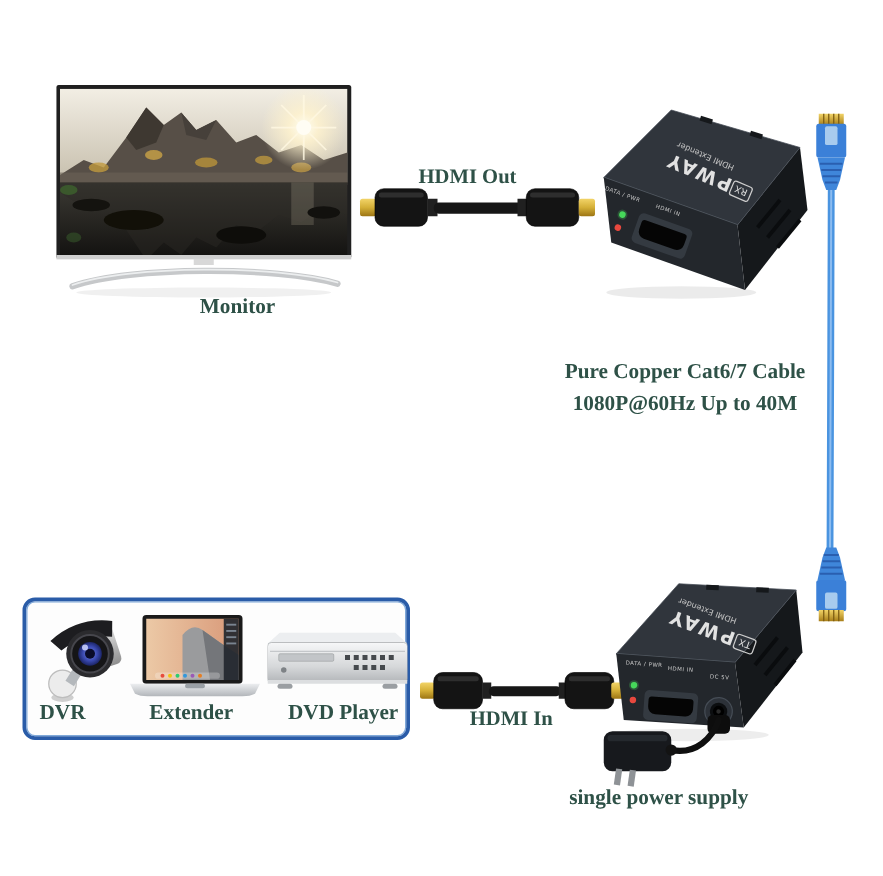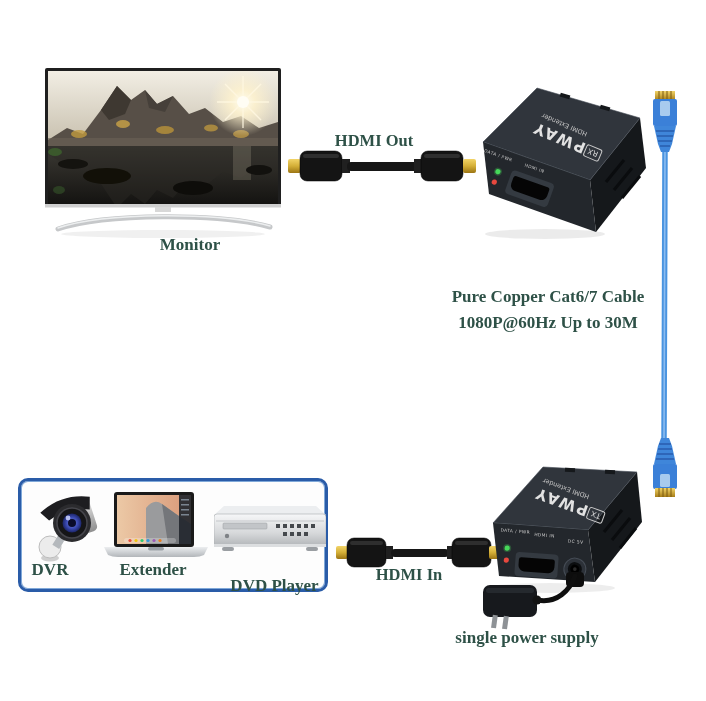--- a/index.html
+++ b/index.html
@@ -194,21 +194,21 @@
             <line x1="23" y1="402" x2="23" y2="411"></line>
             <line x1="27" y1="402" x2="27" y2="411"></line>
             <line x1="31" y1="402" x2="31" y2="411"></line>
           </g>
       </g>
     </svg>
   </div>
 
   <div class="lbl two" style="left:420px;top:284px;width:256px">
     <div>Pure Copper Cat6/7 Cable</div>
-    <div>1080P@60Hz Up to 30M</div>
+    <div>1080P@60Hz Up to 40M</div>
   </div>
 
   <div class="srcbox"></div>
 
   <div class="abs" style="left:26px;top:490px">
     <svg width="74" height="74" viewBox="0 0 74 74">
       <defs>
         <linearGradient id="camBody" x1="0" y1="0" x2="0" y2="1">
           <stop offset="0" stop-color="#e6e6e6"></stop>
             <stop offset="1" stop-color="#8f8f8f"></stop>
@@ -301,21 +301,21 @@
           <rect x="90" y="26" width="4" height="4"></rect>
       </g>
       <rect x="0" y="38" width="112" height="3" fill="#dcdee0"></rect>
       <rect x="8" y="41" width="12" height="4" rx="2" fill="#9a9ea2"></rect>
       <rect x="92" y="41" width="12" height="4" rx="2" fill="#9a9ea2"></rect>
     </svg>
   </div>
 
   <div class="lbl" style="left:18px;top:560px;width:64px">DVR</div>
   <div class="lbl" style="left:113px;top:560px;width:80px">Extender</div>
-  <div class="lbl" style="left:227px;top:576px;width:95px">DVD Player</div>
+  <div class="lbl" style="left:227px;top:560px;width:95px">DVD Player</div>
 
   <div class="abs" style="left:334px;top:536px">
     <svg width="168" height="34" viewBox="0 0 168 34">
       <defs>
         <linearGradient id="goldC" x1="0" y1="0" x2="0" y2="1">
           <stop offset="0" stop-color="#f2d468"></stop>
             <stop offset="0.5" stop-color="#d4af37"></stop>
             <stop offset="1" stop-color="#9c7514"></stop>
         </linearGradient>
       </defs>

